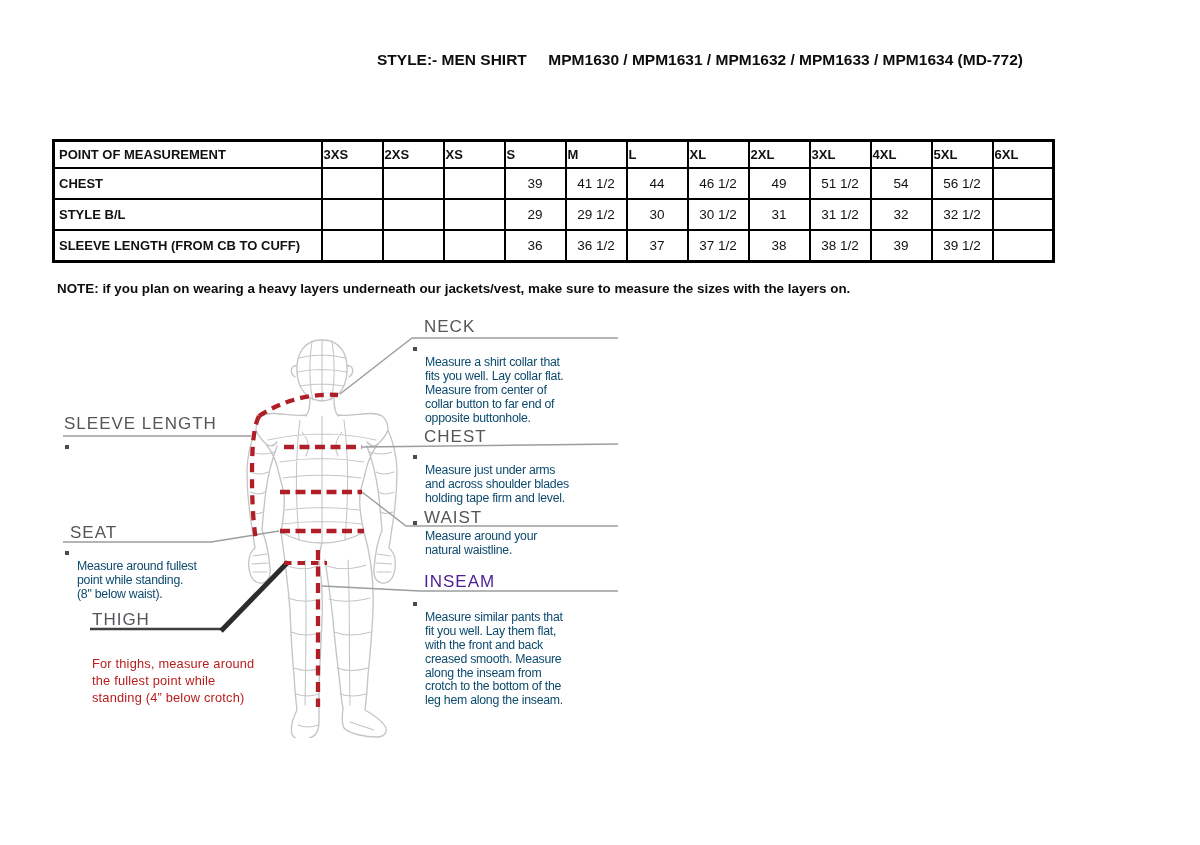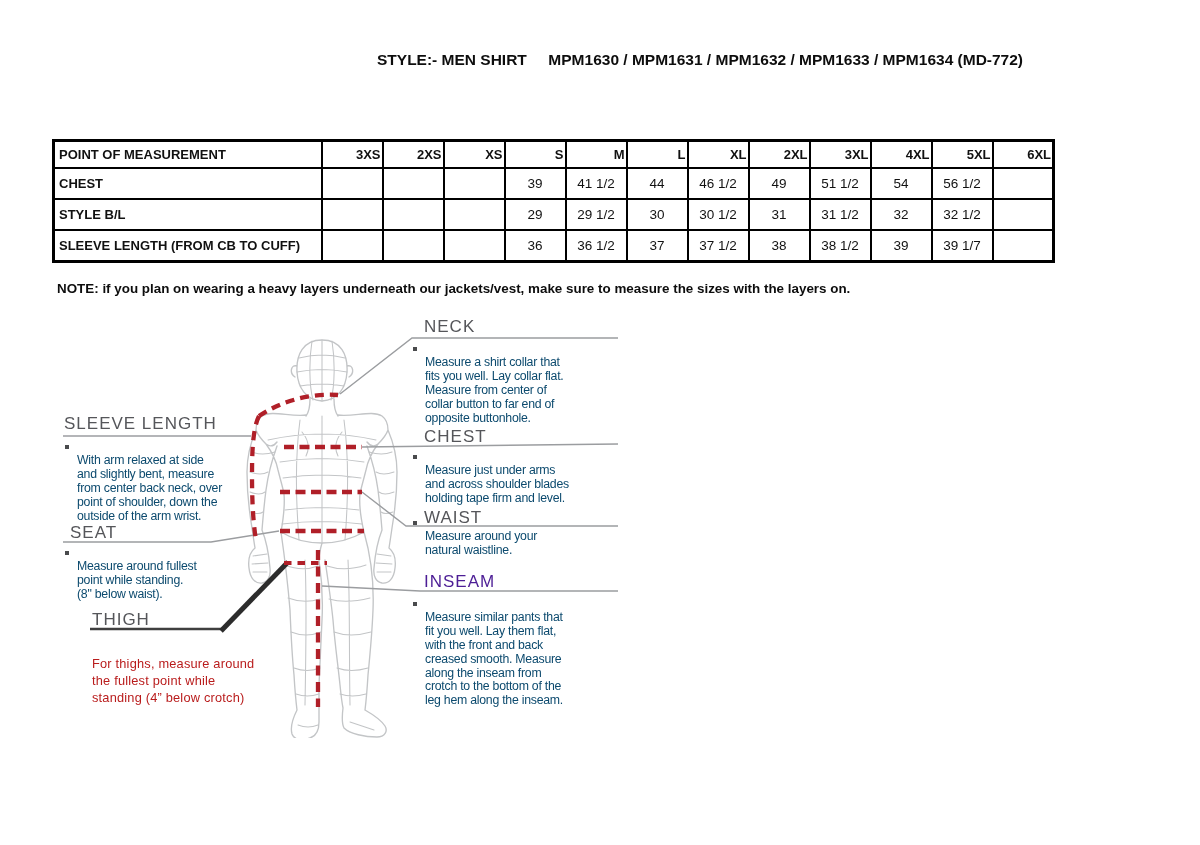--- a/index.html
+++ b/index.html
@@ -7,21 +7,21 @@
         font-family:"Liberation Sans", sans-serif;color:#111;}
 
   
   #doc-title{position:absolute;left:377px;top:51px;font-size:15.5px;font-weight:bold;
              white-space:pre;color:#0d0d0d;}
 
   
   #size-table{position:absolute;left:52px;top:139px;border-collapse:collapse;table-layout:fixed;
               border:3px solid #000;}
   #size-table th,#size-table td{border:2px solid #000;font-size:13px;overflow:hidden;white-space:nowrap;}
-  #size-table thead th{height:23px;text-align:right;font-weight:bold;}
+  #size-table thead th{height:23px;text-align:left;font-weight:bold;}
   #size-table thead th.pomh{text-align:left;padding-left:4px;}
   #size-table tbody td{height:27px;}
   #size-table td.rowlab{text-align:left;font-weight:bold;padding-left:4px;}
   #size-table td.val{text-align:center;font-weight:400;font-size:13.5px;}
 
   
   #note-line{position:absolute;left:57px;top:281px;font-size:13.4px;font-weight:bold;color:#0d0d0d;}
 
   
   #diagram-svg{position:absolute;left:0;top:0;pointer-events:none;}
@@ -97,21 +97,21 @@
           <td class="val"></td>
           <td class="val"></td>
           <td class="val"></td>
           <td class="val">36</td>
           <td class="val">36 1/2</td>
           <td class="val">37</td>
           <td class="val">37 1/2</td>
           <td class="val">38</td>
           <td class="val">38 1/2</td>
           <td class="val">39</td>
-          <td class="val">39 1/7</td>
+          <td class="val">39 1/2</td>
           <td class="val"></td>
         </tr>
       </tbody>
   </table>
 
   <div id="note-line">NOTE: if you plan on wearing a heavy layers underneath our jackets/vest, make sure to measure the sizes with the layers on.</div>
 
   <svg id="diagram-svg" width="1200" height="845" viewBox="0 0 1200 845">
 
     <g class="figure-line" fill="none" stroke="#c3c5c7" stroke-width="1.35" stroke-linecap="round">
@@ -232,25 +232,21 @@
 fit you well. Lay them flat,
 with the front and back
 creased smooth. Measure
 along the inseam from
 crotch to the bottom of the
 leg hem along the inseam.</span>
   </div>
 
   <div class="sec-title" style="left: 64px; top: 414px; color: rgb(85, 86, 90);">SLEEVE LENGTH</div>
   <div class="sec-desc" style="left:64px;top:440px">
-    <span class="blt"></span><span>With arm relaxed at side
-and slightly bent, measure
-from center back neck, over
-point of shoulder, down the
-outside of the arm wrist.</span>
+    <span class="blt"></span>
   </div>
 
   <div class="sec-title" style="left: 70px; top: 523px; color: rgb(85, 86, 90);">SEAT</div>
   <div class="sec-desc" style="left:64px;top:546px">
     <span class="blt"></span><span>Measure around fullest
 point while standing.
 (8" below waist).</span>
   </div>
 
   <div class="sec-title" style="left: 92px; top: 610px; color: rgb(85, 86, 90);">THIGH</div>

